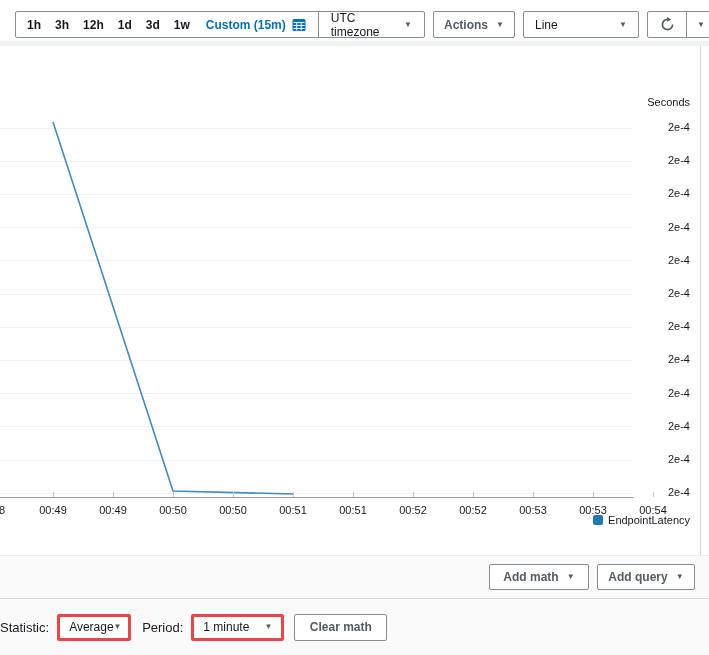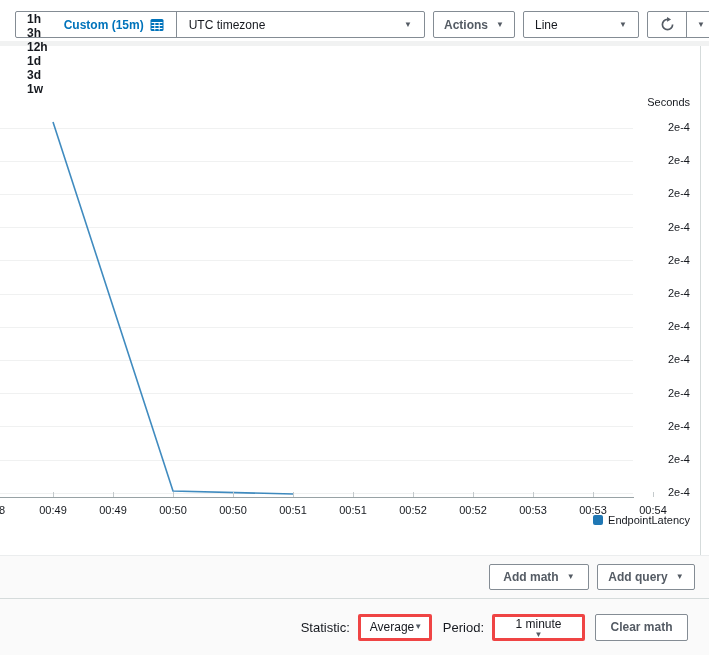--- a/index.html
+++ b/index.html
@@ -33,41 +33,41 @@
   .xlabel { position:absolute; top:504px; font-size:11px; color:#16191f; transform:translateX(-50%); white-space:nowrap; }
   #chart-svg { position:absolute; top:46px; left:0; }
   .legend { position:absolute; top:514px; right:19px; display:flex; align-items:center; gap:5px; }
   .legend-swatch { width:10px; height:10px; border-radius:2px; }
   .legend-label { font-size:11px; color:#16191f; }
   .right-border { position:absolute; left:700px; top:46px; width:1px; height:609px; background:#d5dbdb; }
 
   
   .band1 { position:absolute; top:555px; left:0; width:709px; height:43px; background:#fafafa; border-top:1px solid #ebedee; display:flex; align-items:center; justify-content:flex-end; gap:8px; padding-right:14px; }
   .divider2 { position:absolute; top:598px; left:0; width:709px; height:1px; background:#d5dbdb; }
-  .band2 { position:absolute; top:599px; left:0; width:709px; height:56px; background:#fafafa; display:flex; align-items:center; justify-content:flex-end; padding-right:21px; }
+  .band2 { position:absolute; top:599px; left:0; width:709px; height:56px; background:#fafafa; display:flex; align-items:center; padding-right:21px; }
   .foot-btn { background:#fff; border:1px solid #848c94; border-radius:2px; height:26px; display:flex; align-items:center; justify-content:center; gap:8px; font-size:12px; font-weight:700; color:#545b64; cursor:pointer; }
   .add-math { width:100px; }
   .add-query { width:98px; }
   .foot-label { font-size:13px; color:#16191f; }
   .foot-select { background:#fff; border:3px solid #ef4444; border-radius:2px; height:27px; display:flex; align-items:center; justify-content:space-between; padding:0 9px; font-size:12px; color:#16191f; cursor:pointer; }
   .stat-select { width:74px; margin-left:8px; }
   .period-label { margin-left:11px; }
-  .period-select { width:93px; margin-left:8px;flex-direction:column; }
+  .period-select { width:93px; margin-left:8px; }
   .clear-btn { width:93px; height:27px; margin-left:10px; }
 </style>
 </head>
 <body>
 
 <div class="page">
 
   <div class="top-band"></div>
 
   <div class="toolbar">
     <div class="btn-box range-group">
-      <div id="range-buttons" style="display:flex;height:100%;padding-left:4px;flex-direction:column;">
+      <div id="range-buttons" style="display:flex;height:100%;padding-left:4px;">
           <div class="range-btn">1h</div>
           <div class="range-btn">3h</div>
           <div class="range-btn">12h</div>
           <div class="range-btn">1d</div>
           <div class="range-btn">3d</div>
           <div class="range-btn">1w</div>
         </div>
       <div class="custom-btn">
         <span>Custom (15m)</span>
         <span style="display:flex;">

